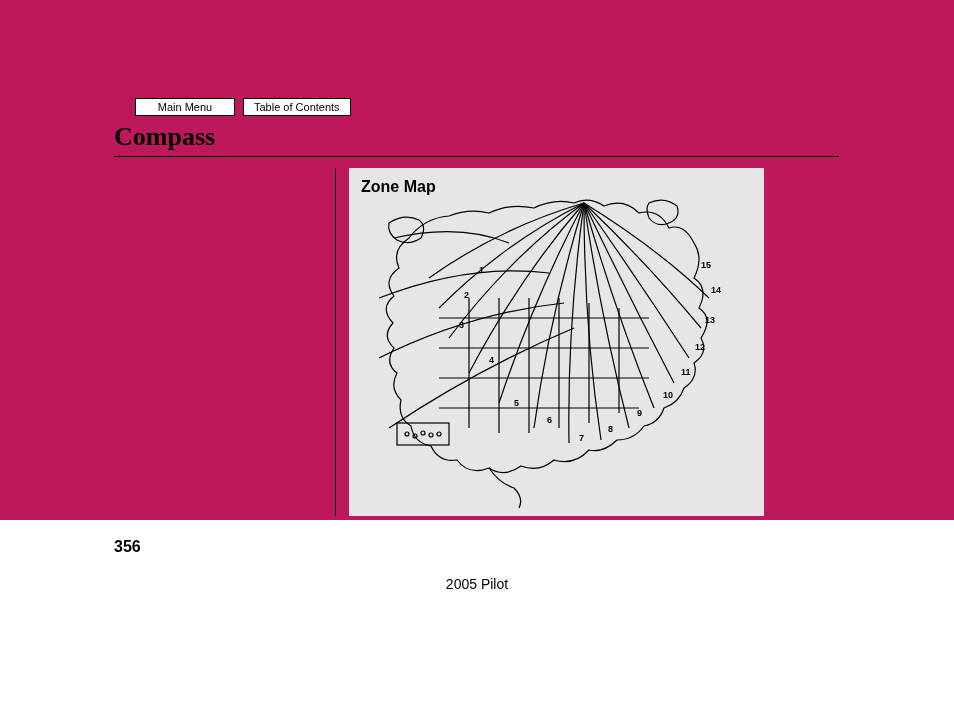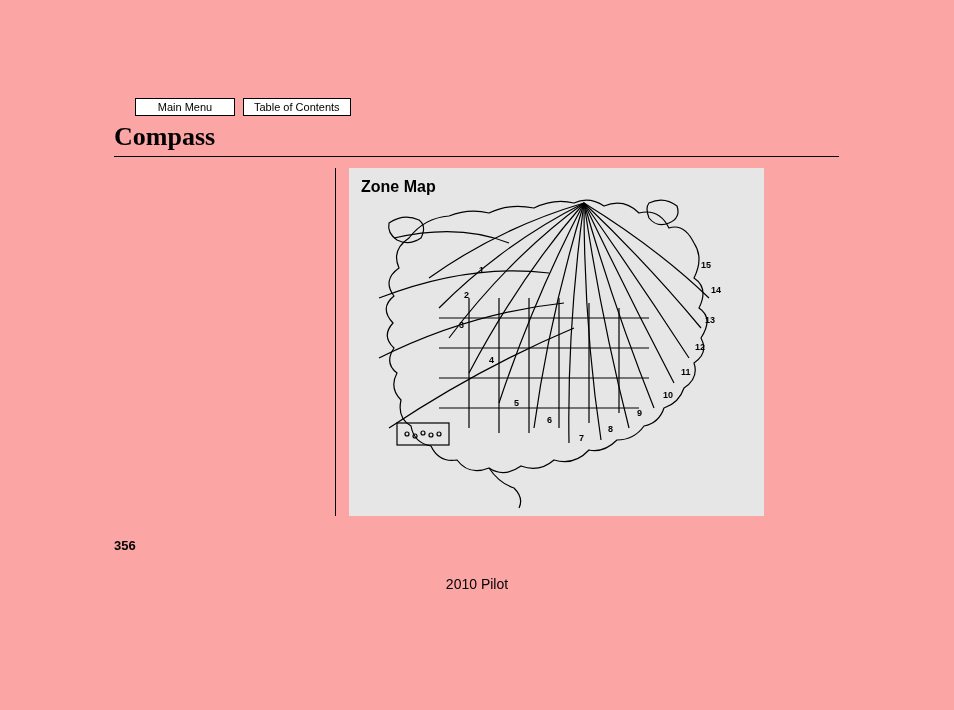--- a/index.html
+++ b/index.html
@@ -1,21 +1,21 @@
 <!DOCTYPE html>
 <html><head>
 <meta charset="utf-8">
 <style>
   * { box-sizing: border-box; margin: 0; padding: 0; }
   html, body { width: 954px; height: 710px; background: #fff; font-family: Georgia, "Times New Roman", serif; color: #000; }
   .page {
     position: relative;
     width: 954px;
-    height: 710px;
-    background: #fca5a5;
+    height: 520px;
+    background: #be185d;
     padding: 10px;
   }
   .nav-buttons {
     position: absolute;
     top: 98px;
     left: 135px;
     display: flex;
     gap: 8px;
     font-family: Arial, Helvetica, sans-serif;
   }
@@ -85,21 +85,21 @@
     left: 0;
     width: 415px;
     height: 348px;
   }
   .page-number {
     position: absolute;
     top: 538px;
     left: 114px;
     font-family: Arial, Helvetica, sans-serif;
     font-weight: bold;
-    font-size: 13px;
+    font-size: 16px;
   }
   .footer-model {
     position: absolute;
     top: 576px;
     left: 0;
     width: 954px;
     text-align: center;
     font-family: Arial, Helvetica, sans-serif;
     font-size: 14px;
   }
@@ -200,15 +200,15 @@
       <text class="zone-num" x="332" y="207">11</text>
       <text class="zone-num" x="346" y="182">12</text>
       <text class="zone-num" x="356" y="155">13</text>
       <text class="zone-num" x="362" y="125">14</text>
       <text class="zone-num" x="352" y="100">15</text>
     </svg>
   </div>
 
   <div class="page-number">356</div>
 
-  <div class="footer-model">2010 Pilot</div>
+  <div class="footer-model">2005 Pilot</div>
 
 </div>
 
 </body></html>

